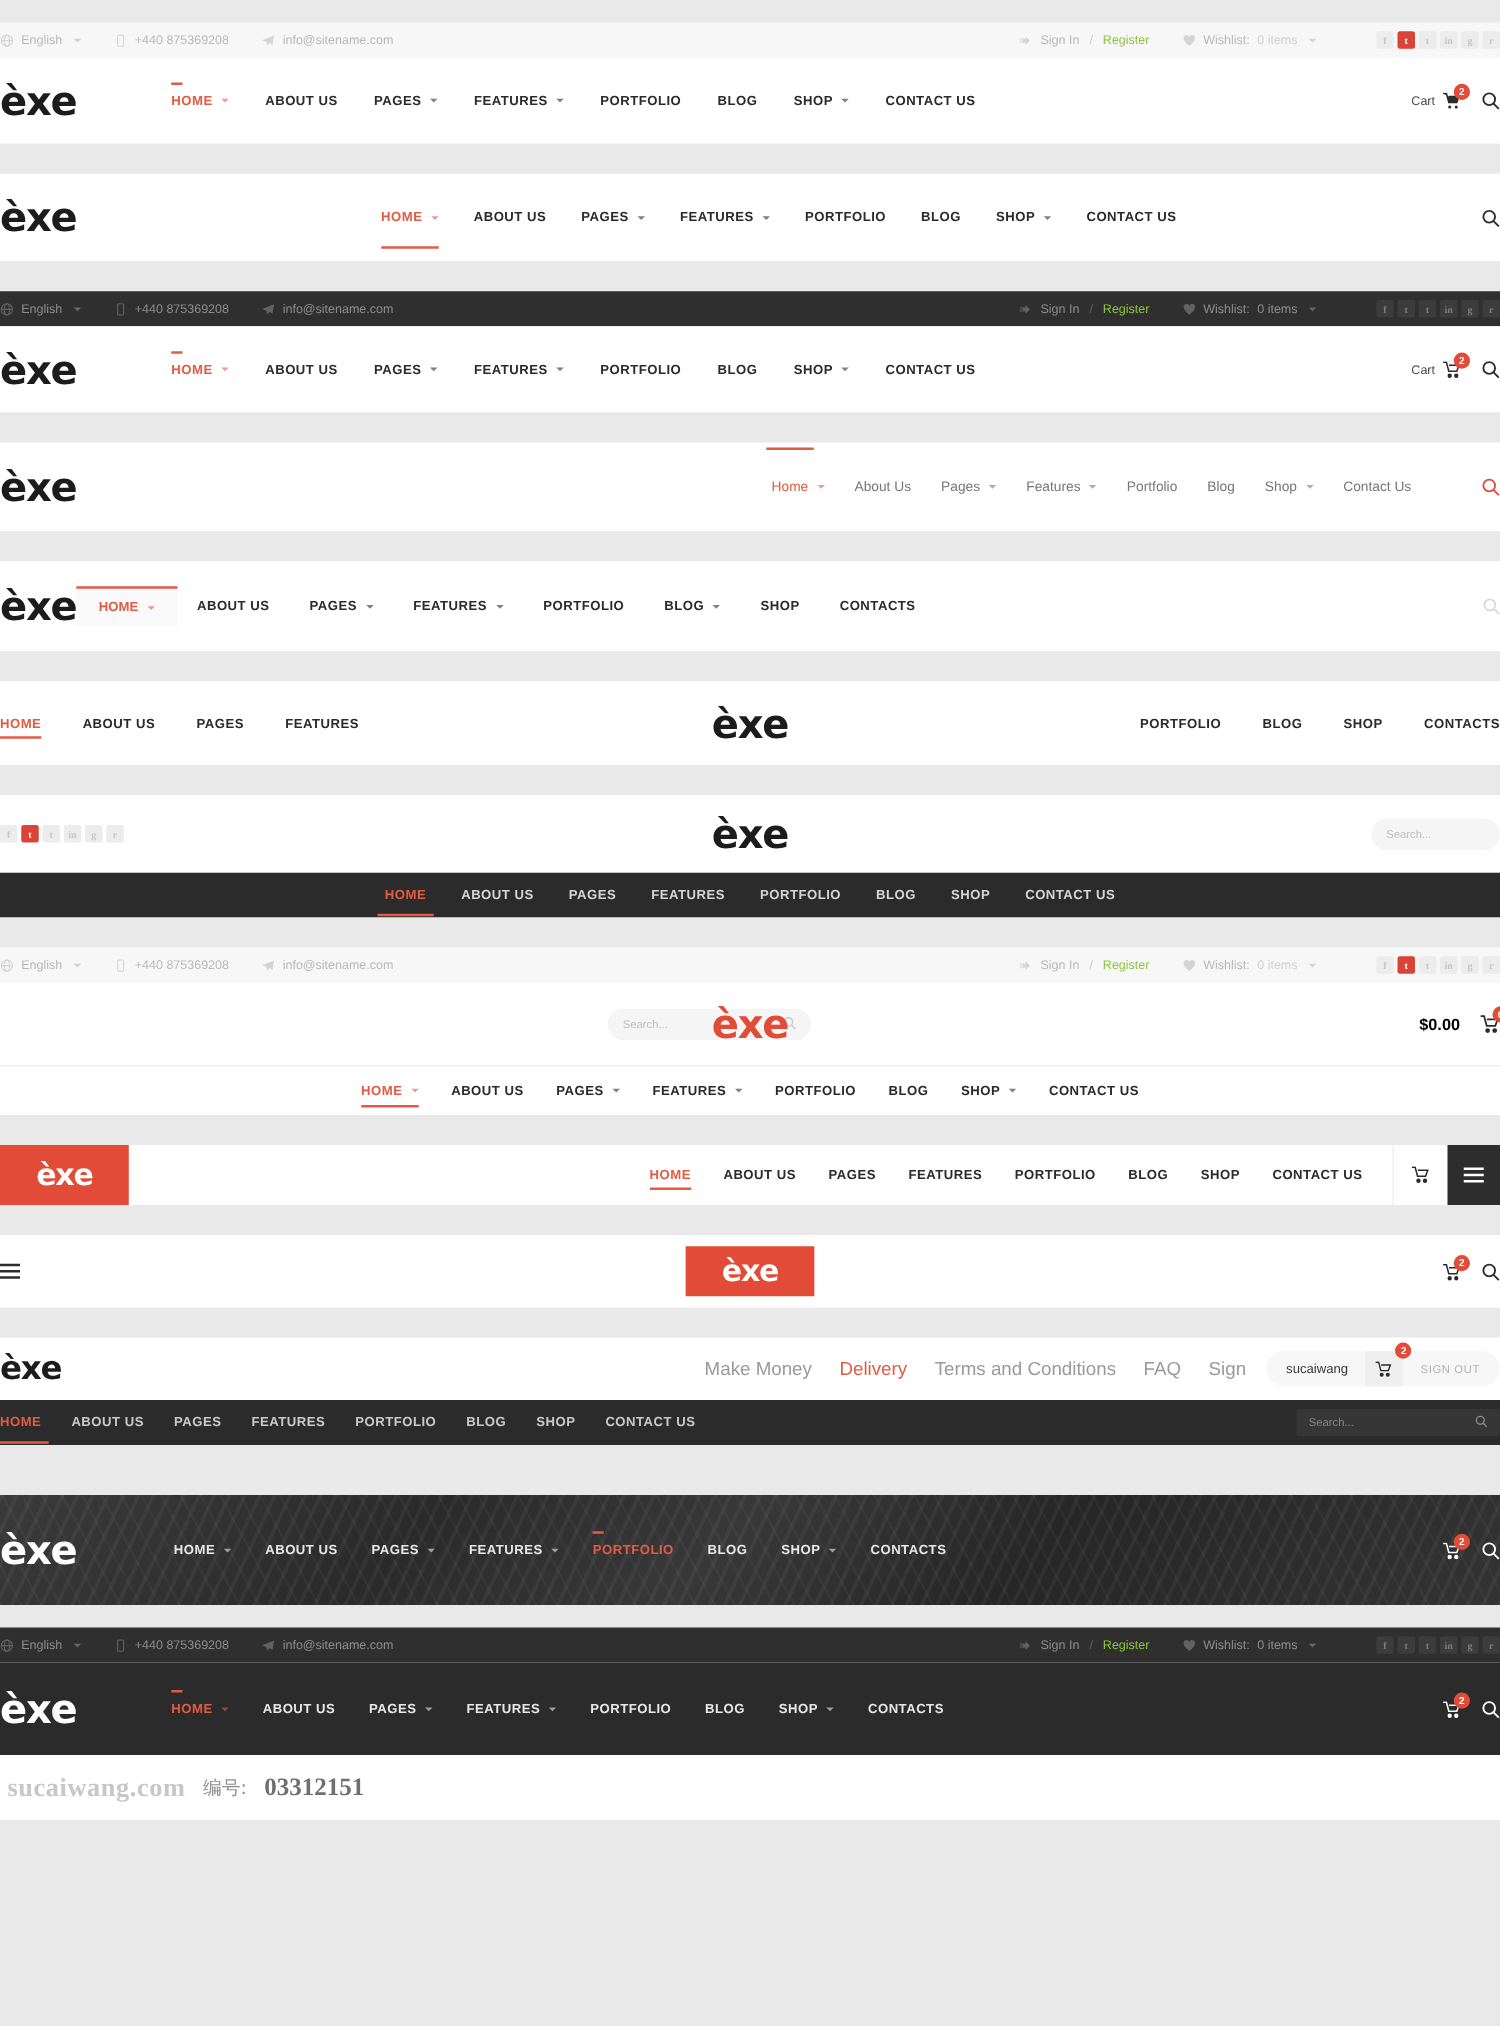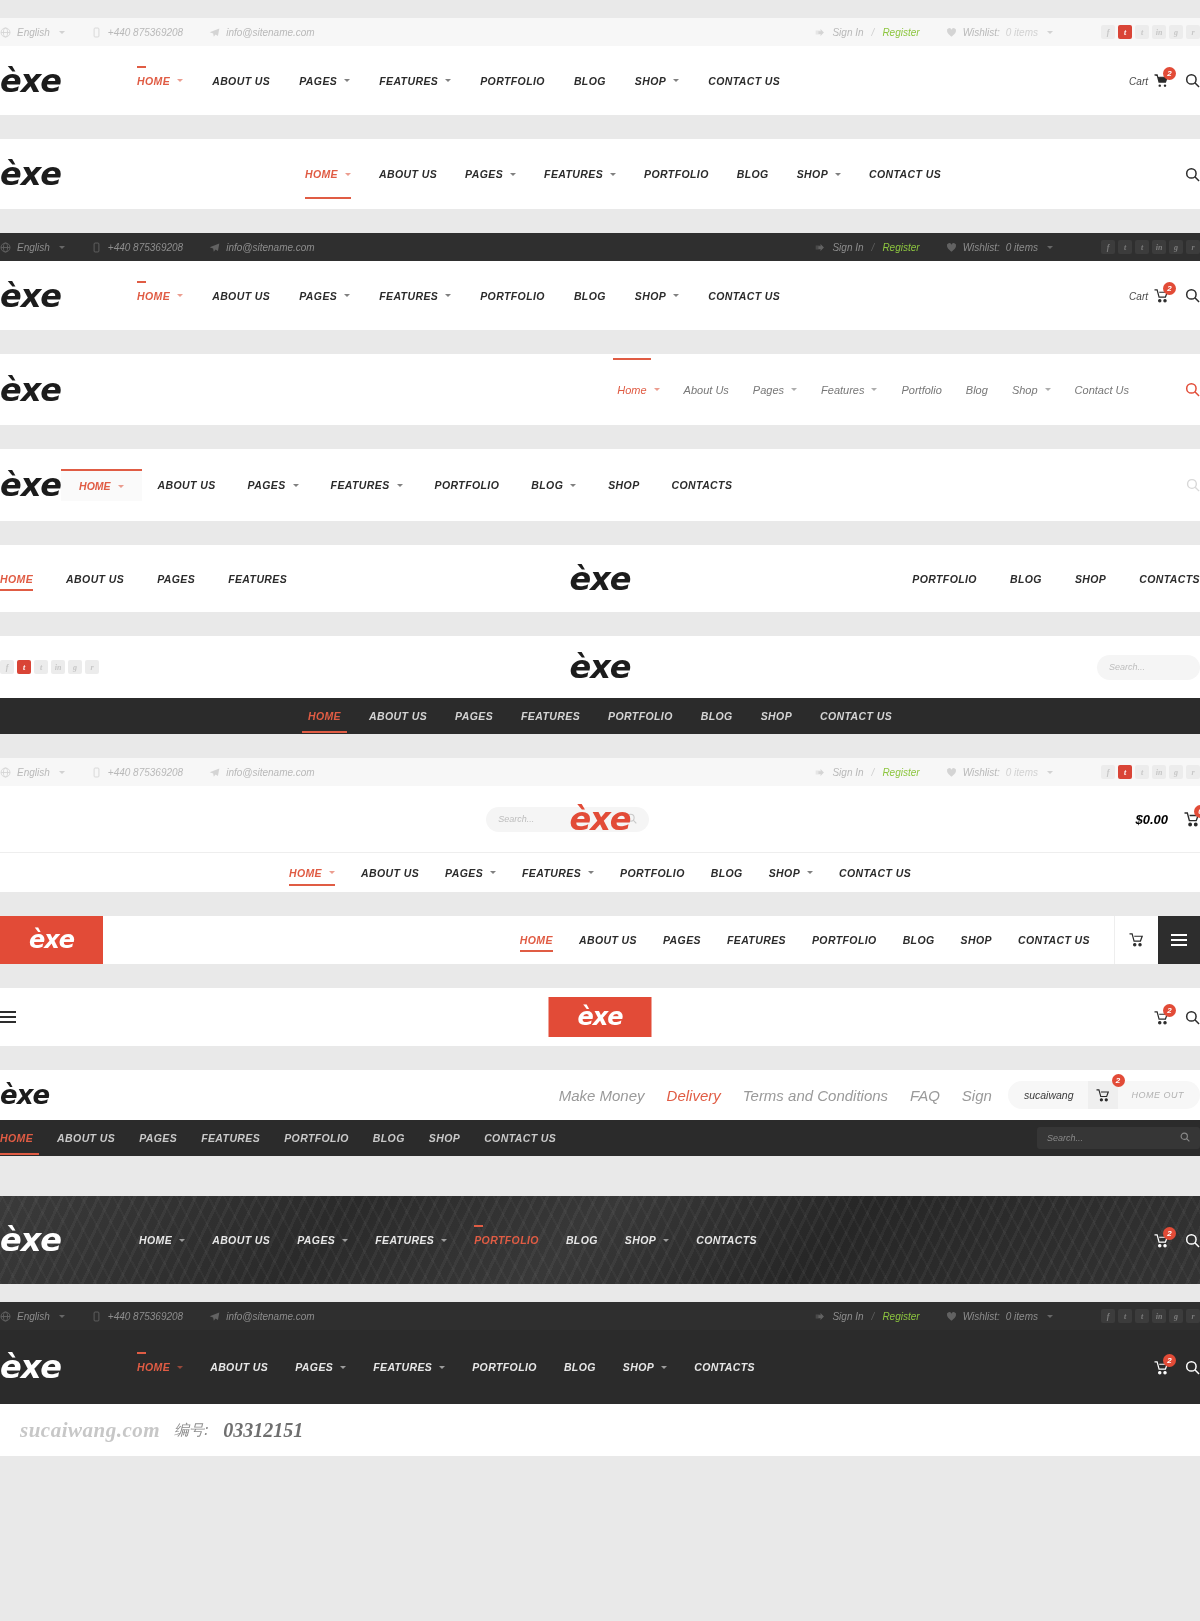--- a/index.html
+++ b/index.html
@@ -2,21 +2,21 @@
 <html><head>
 <meta charset="utf-8">
 <style>
   * { box-sizing: border-box; margin: 0; padding: 0; }
   html, body {
     width: 1200px;
     background: #e9e9e9;
     font-family: "Liberation Sans", sans-serif;
     -webkit-font-smoothing: antialiased;
   }
-  .page { width: 1200px; position: relative; background: #e9e9e9; font-style: italic; }
+  .page { width: 1200px; position: relative; background: #e9e9e9; }
 
   .gap { height: 24px; background: #e9e9e9; }
   .gap.sm { height: 18px; }
   .gap.lg { height: 40px; }
 
   
   .topbar {
     background: #f7f7f7;
     height: 28px;
     display: flex;
@@ -301,21 +301,21 @@
   .r13 .nav { gap: 27px; margin-left: 76px; }
   .r13 .nav a { color: #e7e7e7; }
   .r13 .nav a.active { color: #e05c44; }
   .r13 .icn { color: #fff; }
 
   
   .watermark {
     height: 52px;
     background: #fff;
     display: flex; align-items: center;
-    padding-left: 20px;
+    padding-left: 6px;
     gap: 14px;
   }
   .wm-text {
     font-family: "Liberation Serif", serif;
     font-size: 21px; color: #c7c7c7; font-weight: bold;
     letter-spacing: .5px;
   }
   .wm-cn { font-size: 15px; color: #8e8e8e; font-family: "DejaVu Sans", sans-serif; }
   .wm-num { font-family: "Liberation Serif", serif; font-size: 20px; color: #6f6f6f; font-weight: bold; }
 </style>
@@ -926,21 +926,21 @@
         <span class="cartbx">
           <span class="icn">
               <svg width="14" height="13" viewBox="0 0 16 16" fill="none" stroke="currentColor" stroke-width="1.4">
                 <path d="M0 1h3l2.2 8.2h7.3l2-5.5H5.4"></path>
                 <circle cx="6" cy="13.3" r="1.3" fill="currentColor"></circle>
                 <circle cx="12" cy="13.3" r="1.3" fill="currentColor"></circle>
               </svg>
             </span>
           <span class="badge">2</span>
         </span>
-        <span class="signout">HOME OUT</span>
+        <span class="signout">SIGN OUT</span>
       </div>
     </div>
   </div>
   <div class="r11nav">
     <div class="hdr-inner">
       <nav class="nav caps">
         <a class="active dn-ul">HOME</a>
         <a>ABOUT US</a>
         <a>PAGES</a>
         <a>FEATURES</a>

